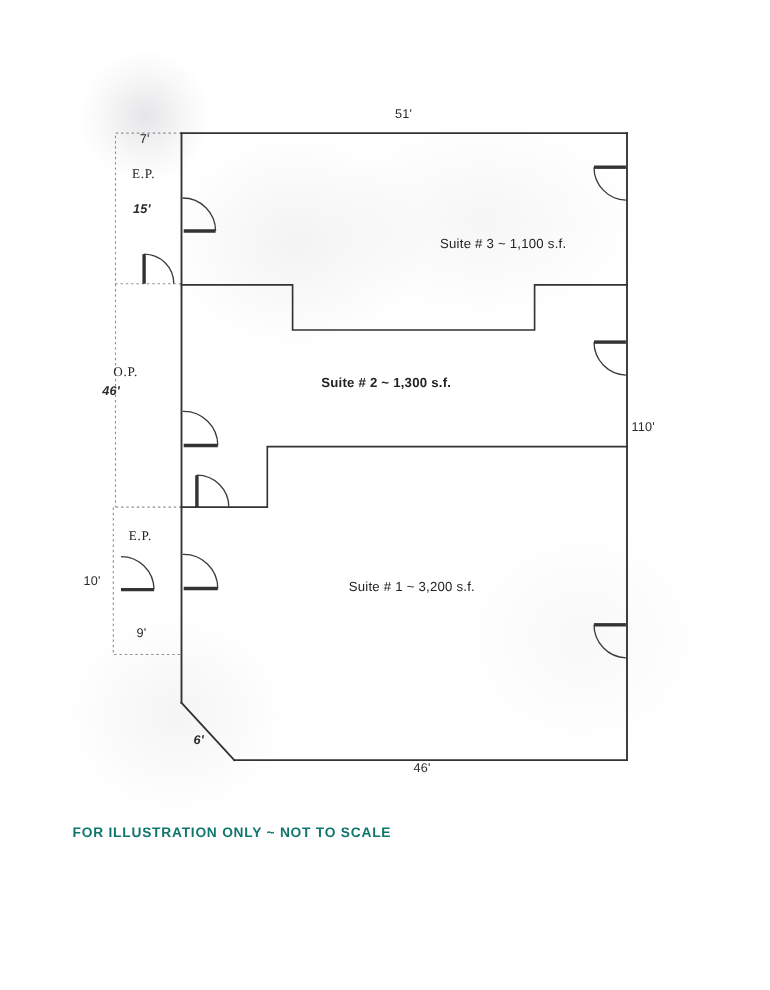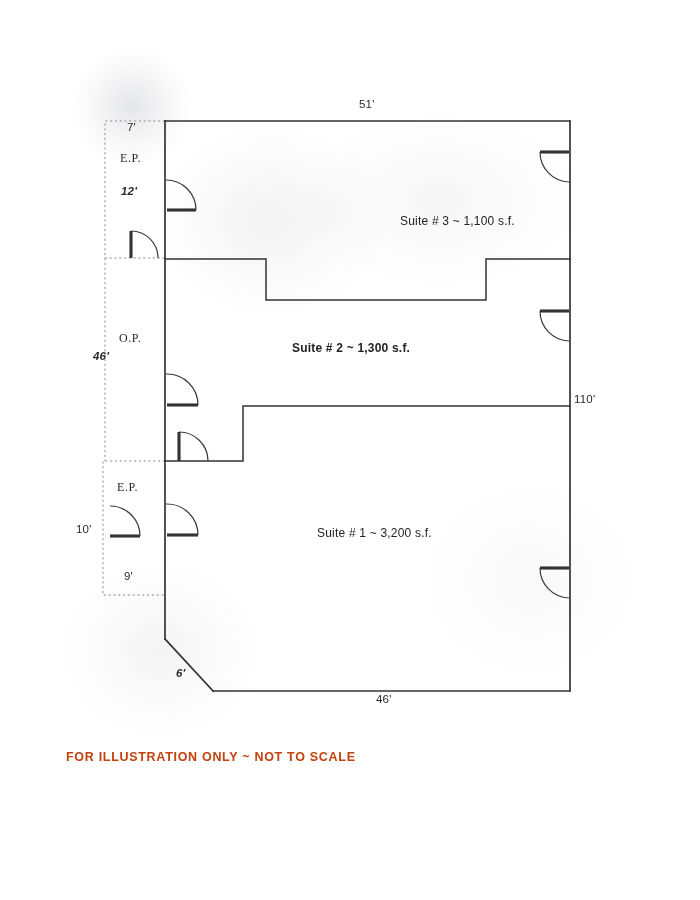--- a/index.html
+++ b/index.html
@@ -56,21 +56,21 @@
   .tag-label {
     font-size: 12px;
     font-weight: 400;
     color: #262626;
     letter-spacing: 0.6px;
     font-family: Liberation Serif, serif;
   }
   .disclaimer {
     font-size: 12.5px;
     font-weight: 700;
-    color: #c2410c;
+    color: #0f766e;
     letter-spacing: 0.7px;
   }
   
   .smudge {
     position: absolute;
     border-radius: 50%;
     pointer-events: none;
   }
 </style>
 </head>
@@ -157,33 +157,33 @@
 
     <g fill="none">
       <path d="M 540 568 L 569 568" stroke="#333333" stroke-width="3.1" stroke-linecap="butt"></path>
       <path d="M 540 568 A 30 30 0 0 0 569 598" stroke="#3a3a3a" stroke-width="1.2"></path>
     </g>
 
   </svg>
 
   <div class="label dim-label" style="left:359px;top:98px;">51'</div>
 
-  <div class="label dim-label" style="left:574px;top:393px;">110'</div>
+  <div class="label dim-label" style="left:574px;top:383px;">110'</div>
 
   <div class="label dim-label" style="left:376px;top:693px;">46'</div>
 
   <div class="label dim-italic" style="left:176px;top:667px;">6'</div>
 
   <div class="label dim-label" style="left:127px;top:121px;">7'</div>
 
   <div class="label tag-label" style="left:120px;top:151px;">E.P.</div>
 
-  <div class="label dim-italic" style="left:121px;top:185px;">12'</div>
+  <div class="label dim-italic" style="left:121px;top:185px;">15'</div>
 
-  <div class="label tag-label" style="left:119px;top:331px;">O.P.</div>
+  <div class="label tag-label" style="left:103px;top:331px;">O.P.</div>
 
   <div class="label dim-italic" style="left:93px;top:350px;">46'</div>
 
   <div class="label tag-label" style="left:117px;top:480px;">E.P.</div>
 
   <div class="label dim-label" style="left:76px;top:523px;">10'</div>
 
   <div class="label dim-label" style="left:124px;top:570px;">9'</div>
 
   <div class="label room-label" style="left:400px;top:214px;">Suite # 3 ~ 1,100 s.f.</div>

